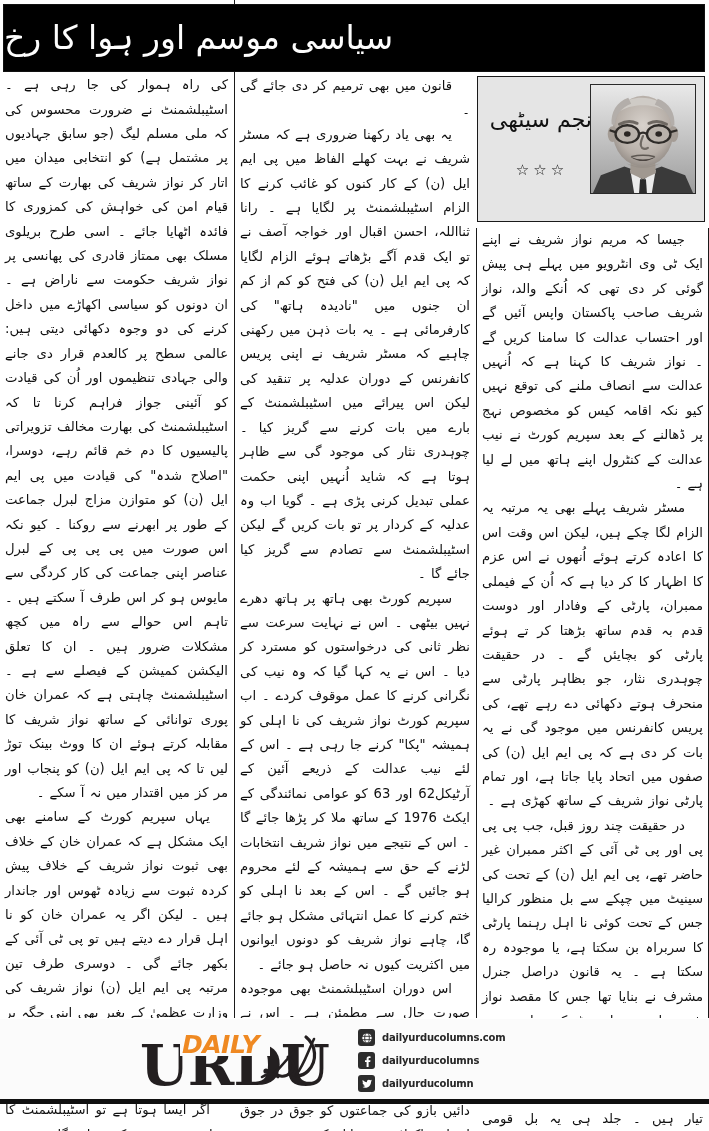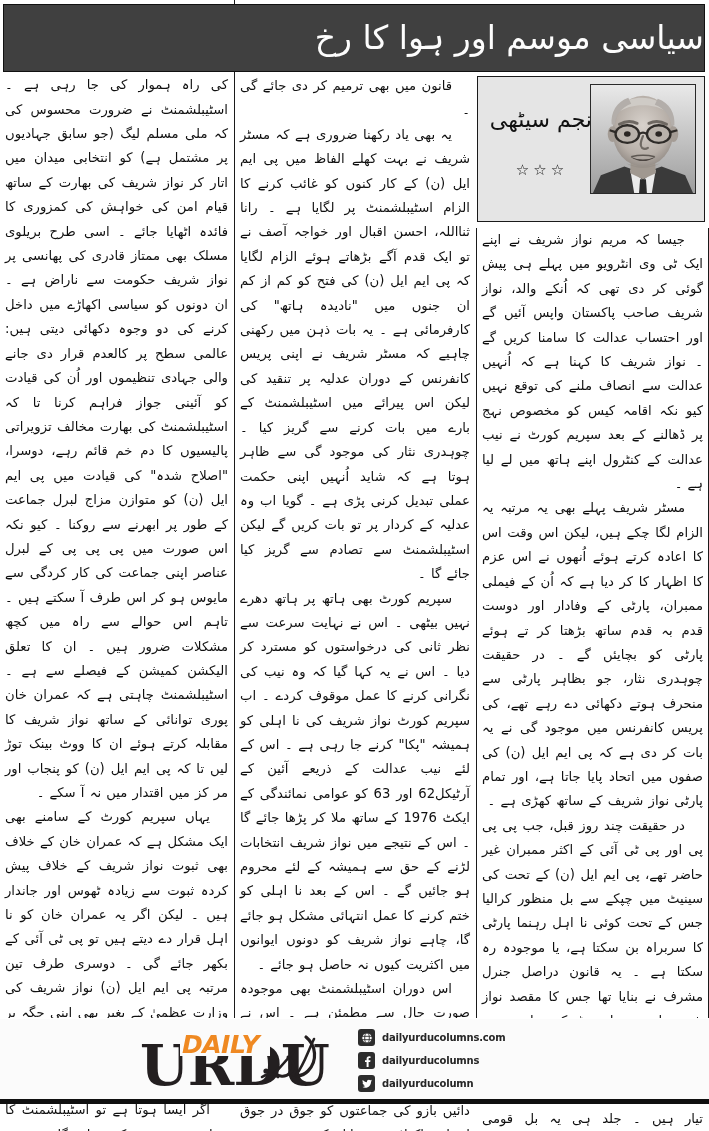--- a/index.html
+++ b/index.html
@@ -53,23 +53,23 @@
     position:absolute;left:0;top:1044px;width:709px;height:1px;background:#1a1a1a;
   }
   
   #rule-right-edge{
     position:absolute;right:0;top:228px;width:1px;height:817px;background:#1a1a1a;
   }
 
   
   #banner{
     position:absolute;right:4px;top:4px;width:700px;height:66px;
-    background:#404040;
+    background:#000000;
     border:1px solid #111;
-    display:flex;align-items:center;justify-content:flex-start;
+    display:flex;align-items:center;justify-content:flex-end;
   }
   #banner-title{
     color:#fdfdfd;
     font-size:33px;
     line-height:1;
     font-family:"DejaVu Sans","Liberation Sans",sans-serif;
     font-weight:400;
     white-space:nowrap;
     letter-spacing:0px;
     transform:translateY(-1px);

